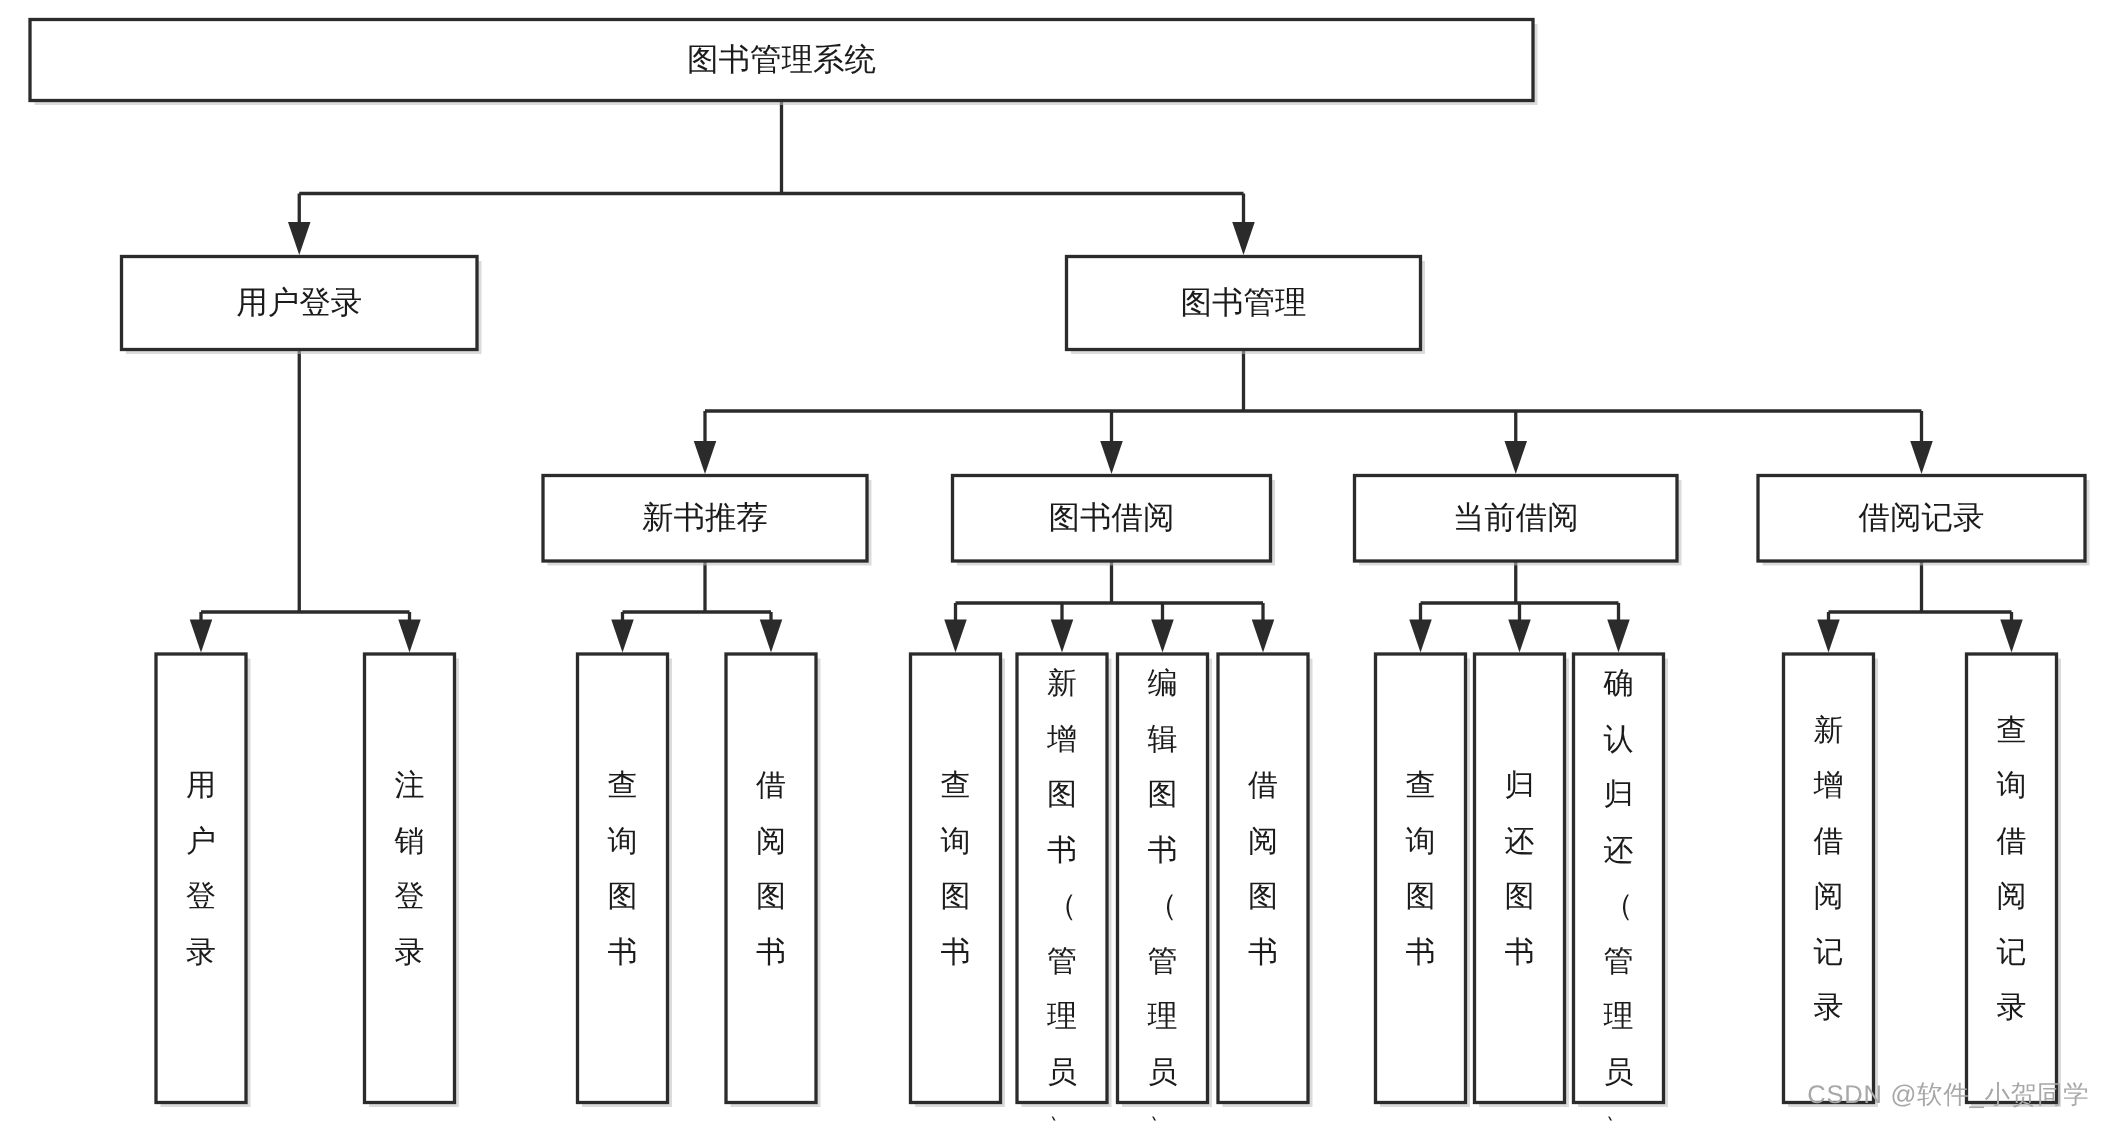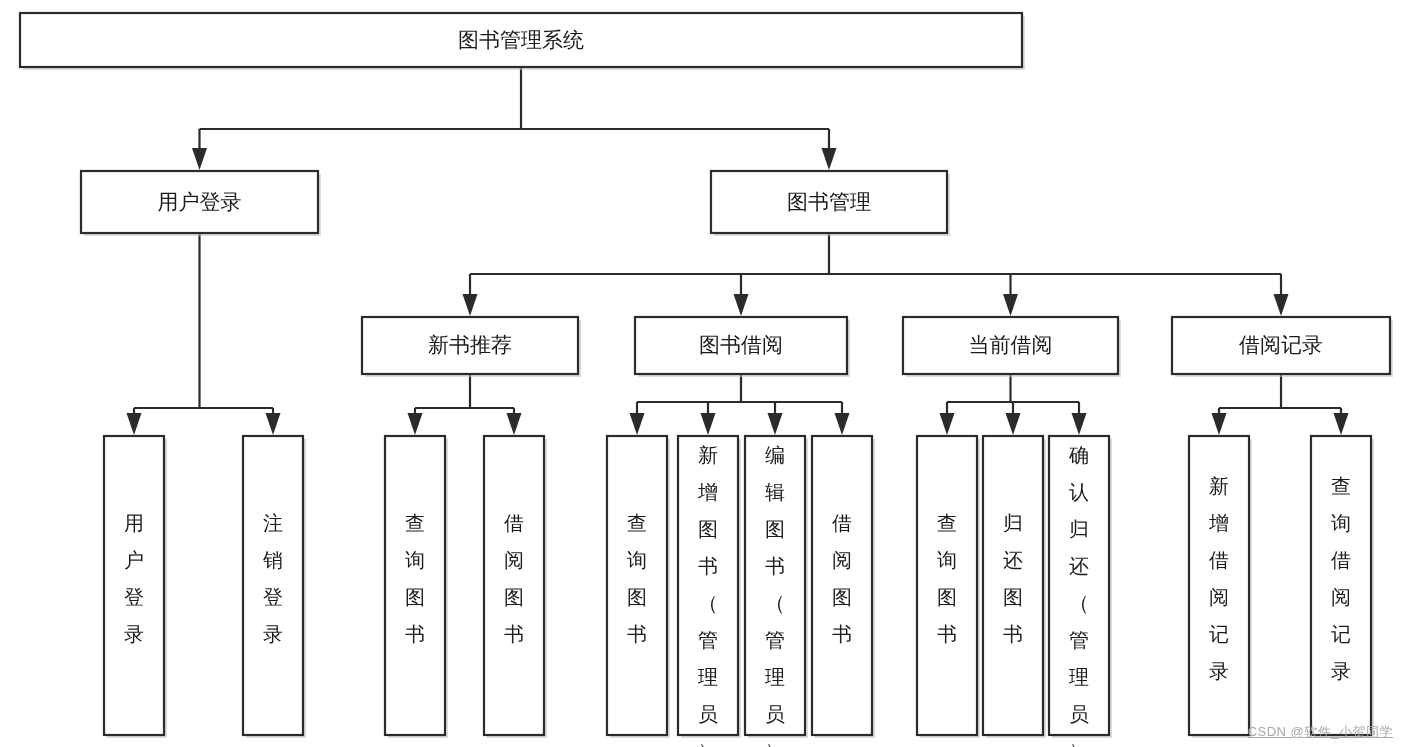--- a/index.html
+++ b/index.html
@@ -59,26 +59,25 @@
     font-family: "Liberation Sans", "DejaVu Sans", sans-serif;
     font-size: 20px;
     fill: #1b1b1b;
     text-anchor: middle;
   }
   .watermark-text {
     position: absolute;
     right: 12px;
     bottom: 6px;
     font-family: "Liberation Sans", "DejaVu Sans", sans-serif;
-    font-size: 13px;
+    font-size: 17px;
     color: #a8a8a8;
     letter-spacing: 0.5px;
     user-select: none;
     white-space: nowrap;
-    text-decoration: underline;
   }
 </style>
 </head>
 <body>
 
 <div id="diagram-root">
 
   <svg class="diagram-canvas" id="diagram-canvas" viewBox="0 0 1405 747">
     <g id="edges-layer">
         <path d="M 521 67 L 521 129" class="connector"></path>

